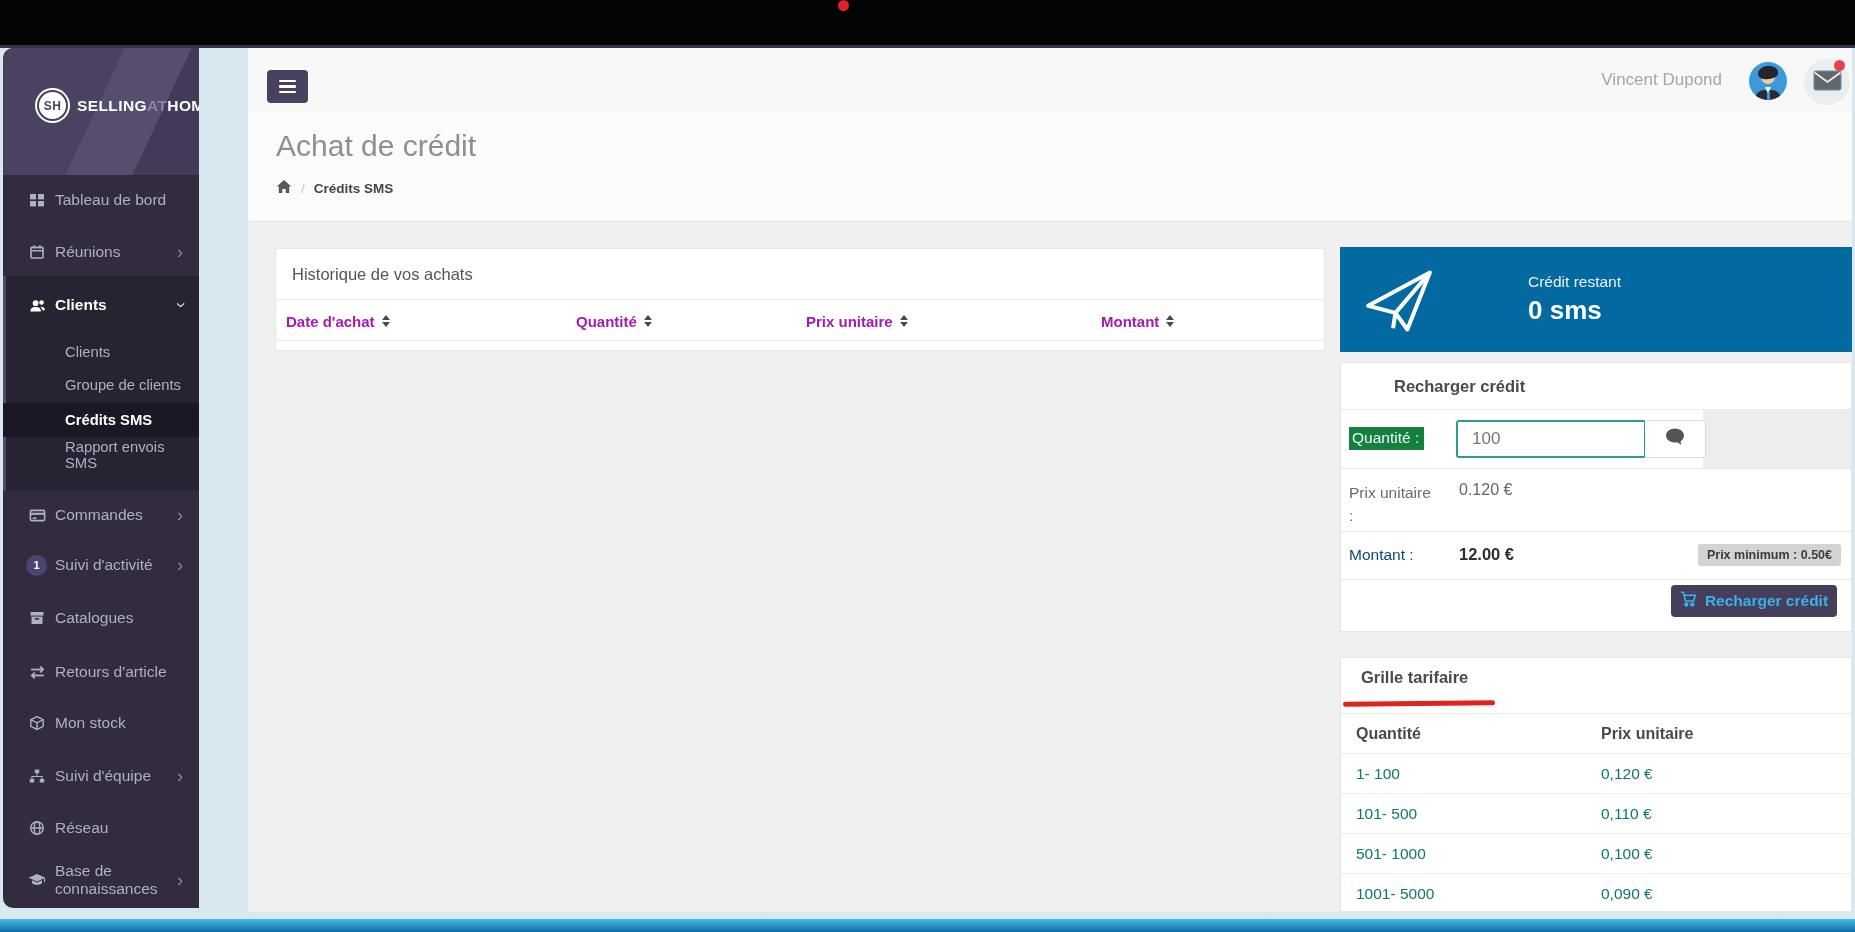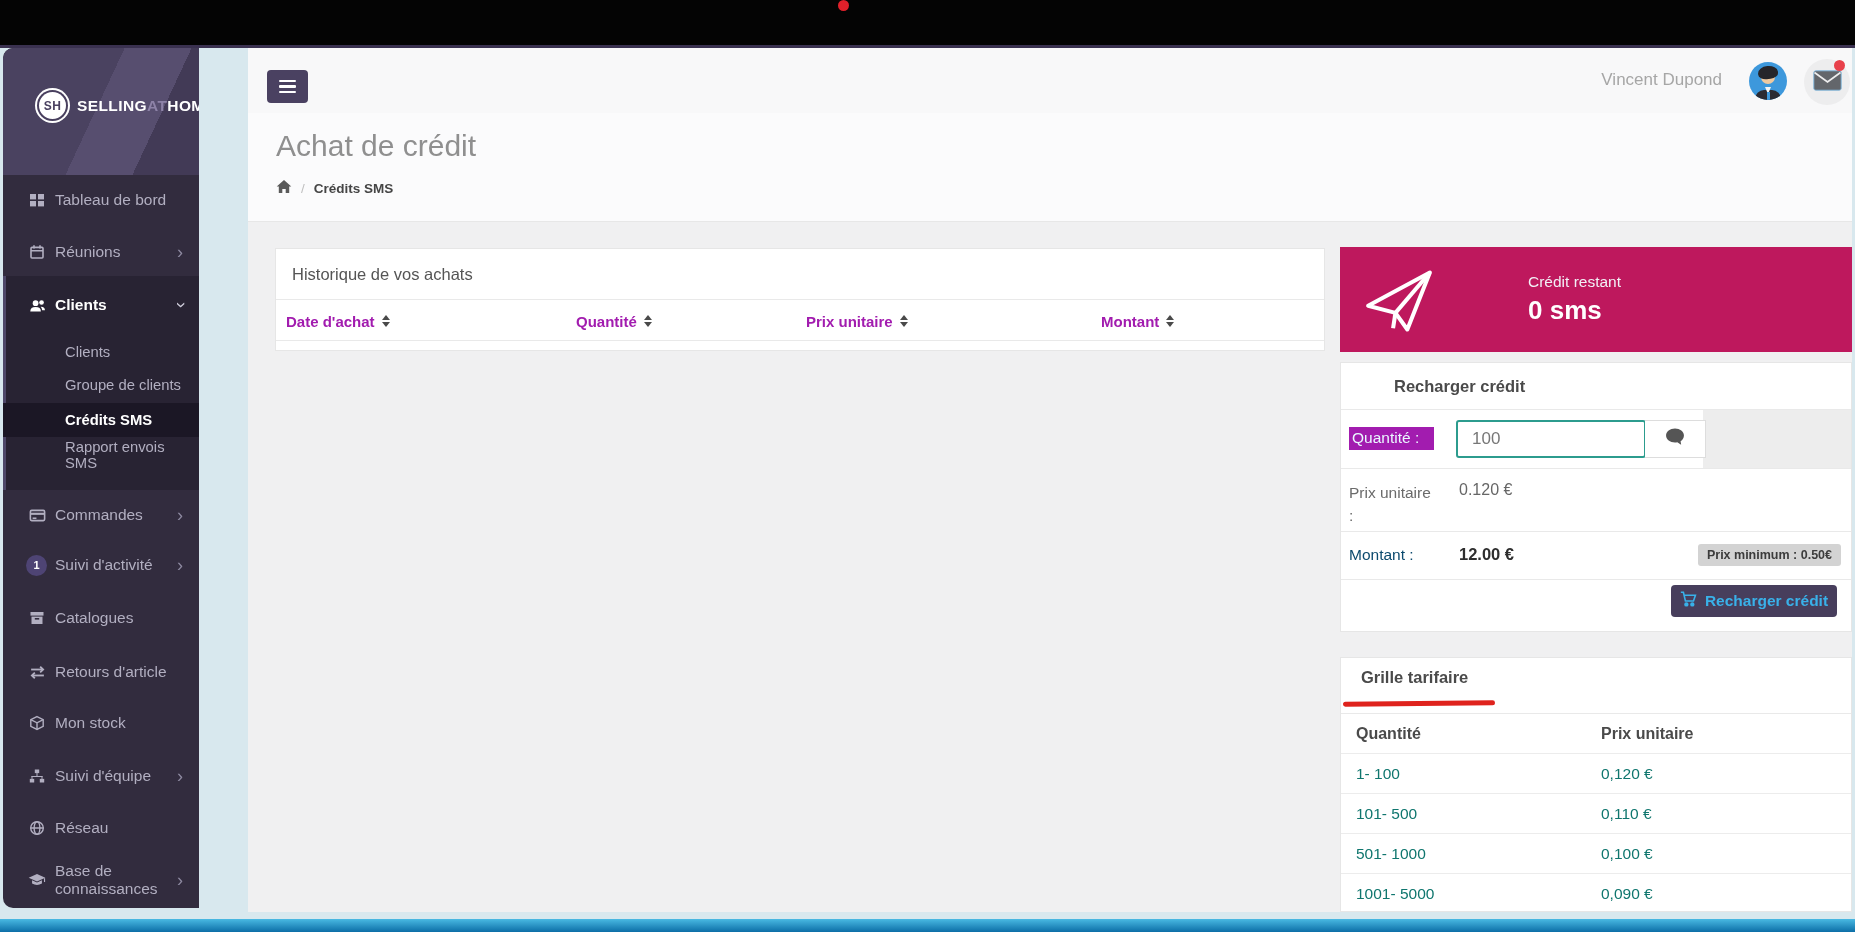--- a/index.html
+++ b/index.html
@@ -67,30 +67,30 @@
   .history-card{left:27px;top:200px;width:1050px;height:103px;}
   .hist-title{position:absolute;left:16px;top:0;height:50px;display:flex;align-items:center;font-size:16.5px;color:#555;}
   .hist-head{position:absolute;left:0;right:0;top:50px;height:42px;border-top:1px solid #e9e9e9;border-bottom:1px solid #e9e9e9;}
   .hcol{position:absolute;top:0;height:42px;display:flex;align-items:center;font-size:15px;font-weight:bold;color:#a21caf;}
   .sort{display:inline-flex;flex-direction:column;gap:2px;margin-left:7px;}
   .sort i{width:0;height:0;border-left:4px solid transparent;border-right:4px solid transparent;}
   .sort .up{border-bottom:5px solid #4a4a4a;}
   .sort .dn{border-top:5px solid #4a4a4a;}
 
   
-  .credit-panel{position:absolute;left:1092px;top:199px;width:512px;height:105px;background:#be185d;color:#fff;}
+  .credit-panel{position:absolute;left:1092px;top:199px;width:512px;height:105px;background:#0369a1;color:#fff;}
   .plane{position:absolute;left:20px;top:16px;}
   .cp-label{position:absolute;left:188px;top:26px;font-size:15.5px;color:#f2f0f6;}
   .cp-value{position:absolute;left:188px;top:48px;font-size:26px;font-weight:bold;}
 
   .form-card{left:1092px;top:314px;width:512px;height:270px;}
   .form-title{position:absolute;left:53px;top:0;height:46px;display:flex;align-items:center;font-size:16.5px;color:#4a4a4a;font-weight:bold;}
   .row-qty{position:absolute;left:0;right:0;top:46px;height:59px;border-top:1px solid #e9e9e9;}
   .qty-filler{position:absolute;left:362px;right:0;top:0;height:59px;background:#ededed;}
-  .qty-label{position:absolute;left:8px;top:17px;background:#a21caf;color:#eaf8ff;font-size:15.5px;padding:2px 15px 3px 3px;}
+  .qty-label{position:absolute;left:8px;top:17px;background:#15803d;color:#eaf8ff;font-size:15.5px;padding:2px 5px 3px 3px;}
   .qty-input{position:absolute;left:115px;top:10px;width:190px;height:38px;border:2px solid #2c9c8e;border-radius:3px;
      font-size:17px;color:#777;padding:0 14px;outline:none;font-family:"Liberation Sans",sans-serif;background:#fff;}
   .qty-addon{position:absolute;left:304px;top:10px;width:61px;height:38px;border:1px solid #ddd;border-left:none;background:#fff;
      display:flex;align-items:center;justify-content:center;cursor:pointer;}
   .row-unit{position:absolute;left:0;right:0;top:105px;height:63px;border-top:1px solid #e9e9e9;}
   .unit-label{position:absolute;left:8px;top:12px;width:88px;font-size:15.5px;color:#6b6b6b;line-height:1.5;}
   .unit-value{position:absolute;left:118px;top:12px;font-size:16px;color:#666;}
   .row-amount{position:absolute;left:0;right:0;top:168px;height:48px;border-top:1px solid #e9e9e9;}
   .amount-label{position:absolute;left:8px;top:14px;font-size:15.5px;color:#0c4a6e;}
   .amount-value{position:absolute;left:118px;top:13px;font-size:16.5px;font-weight:bold;color:#2e2e2e;}

